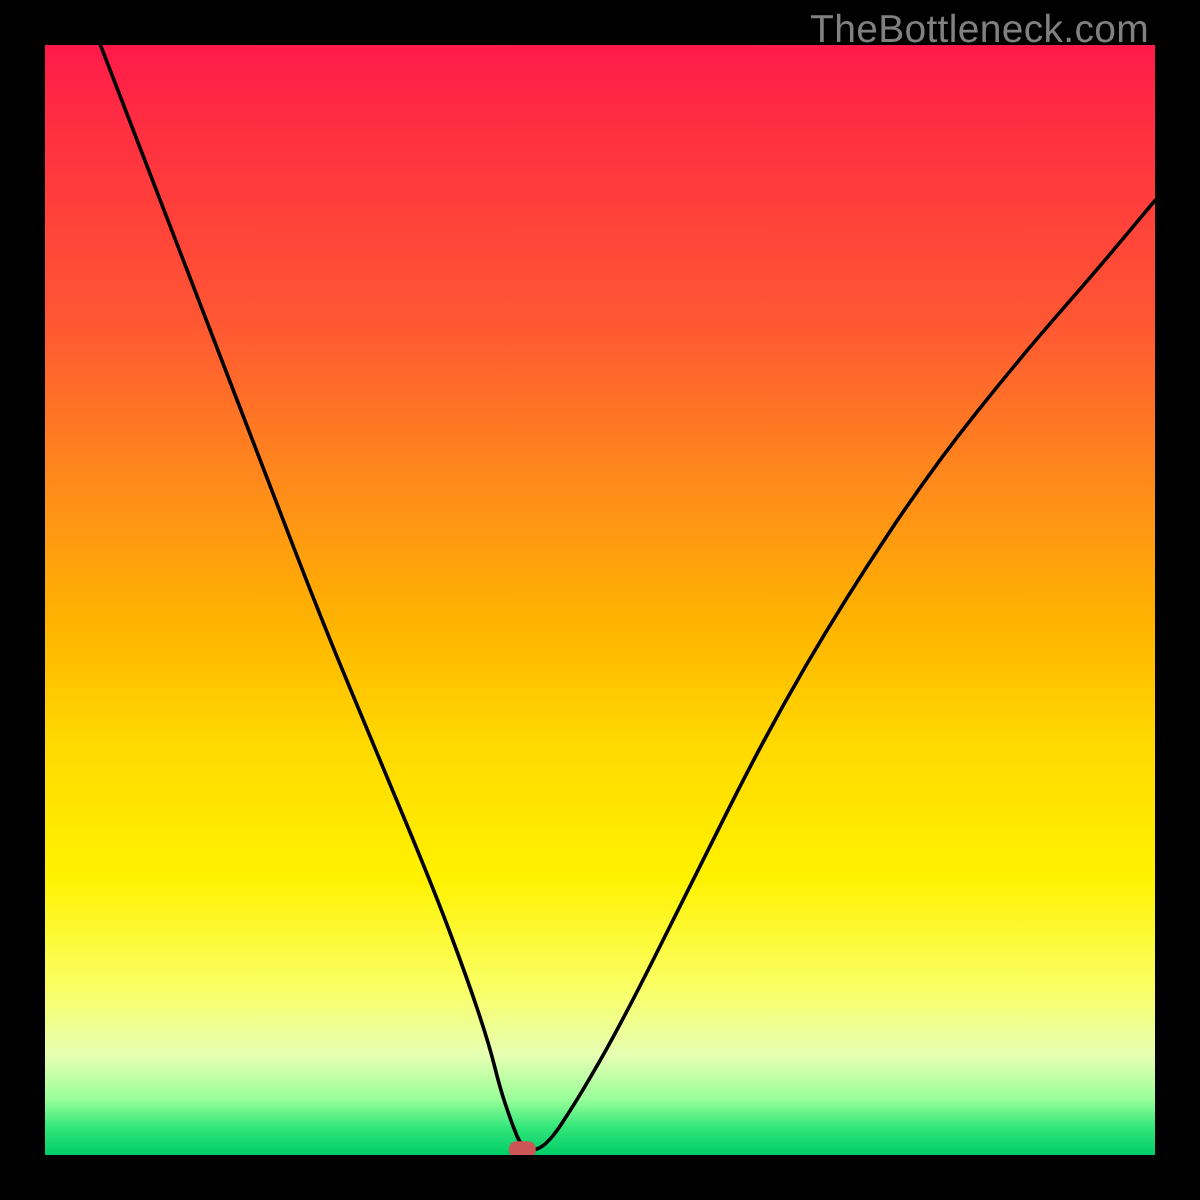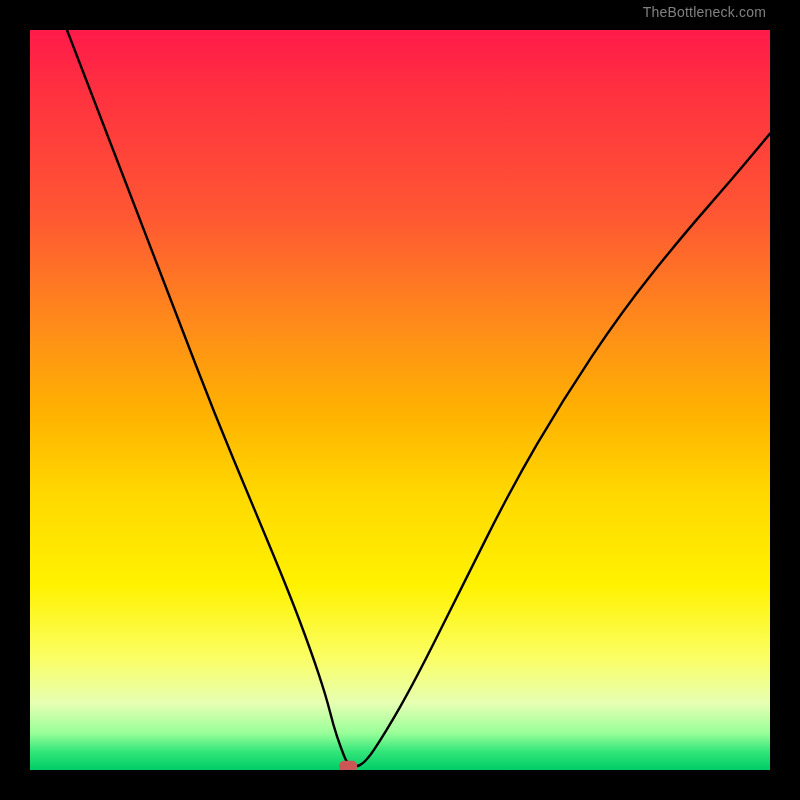--- a/index.html
+++ b/index.html
@@ -60,21 +60,21 @@
   }
   .marker {
     fill: #cc5555;
     stroke: none;
   }
   .watermark {
     position: absolute;
     top: 4px;
     right: 34px;
     color: #808080;
-    font-size: 14px;
+    font-size: 26px;
     font-weight: 500;
     letter-spacing: 0.2px;
     user-select: none;
   }
 </style>
 </head>
 <body>
 
 <div class="frame">
 

